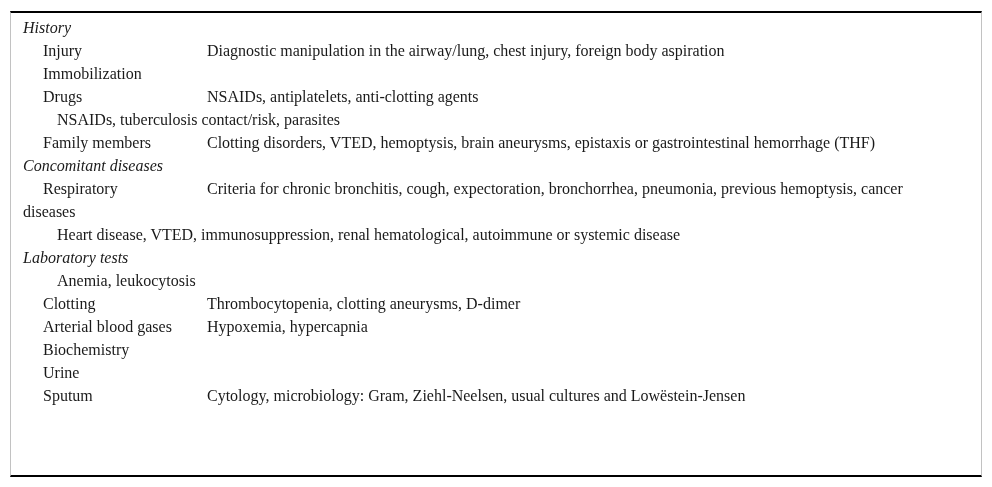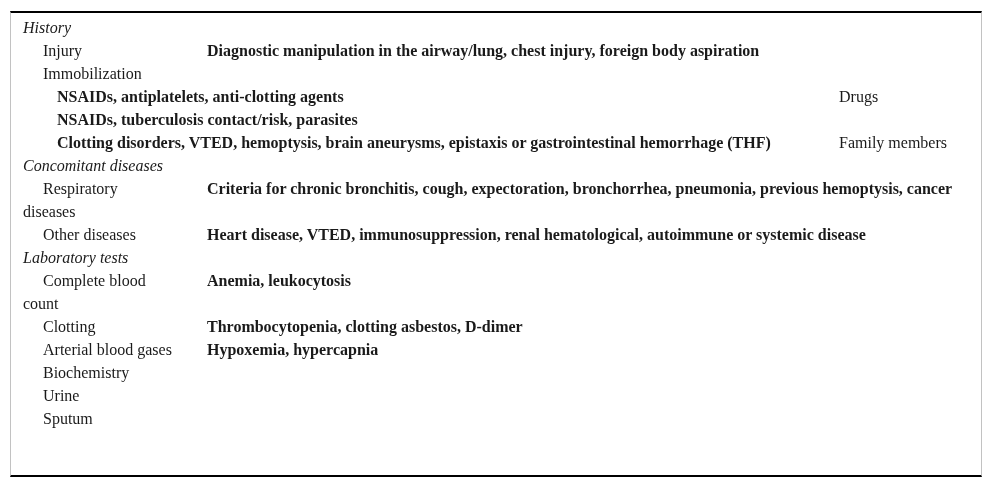--- a/index.html
+++ b/index.html
@@ -36,21 +36,20 @@
     text-indent: 20px; 
   }
   .section .section-label {
     font-style: italic;
     text-indent: 0;
     width: auto;
   }
   .desc {
     flex: 1;
     margin-left: 34px;
-    font-weight: bold;
   }
 </style>
 </head>
 <body>
 
 <div class="paper-table">
 
   <div class="row section">
     <div class="cell section-label">History</div>
   </div>
@@ -60,71 +59,70 @@
     <div class="cell desc">Diagnostic manipulation in the airway/lung, chest injury, foreign body aspiration</div>
   </div>
 
   <div class="row">
     <div class="cell label">Immobilization</div>
     <div class="cell desc"></div>
   </div>
 
 
   <div class="row">
+    <div class="cell label">Drugs</div>
     <div class="cell desc">NSAIDs, antiplatelets, anti-clotting agents</div>
-    <div class="cell label">Drugs</div>
   </div>
 
   <div class="row">
     <div class="cell desc">NSAIDs, tuberculosis contact/risk, parasites</div>
   </div>
 
   <div class="row">
+    <div class="cell label">Family members</div>
     <div class="cell desc">Clotting disorders, VTED, hemoptysis, brain aneurysms, epistaxis or gastrointestinal hemorrhage (THF)</div>
-    <div class="cell label">Family members</div>
   </div>
 
   <div class="row section">
     <div class="cell section-label">Concomitant diseases</div>
   </div>
 
   <div class="row">
     <div class="cell label">Respiratory diseases</div>
     <div class="cell desc">Criteria for chronic bronchitis, cough, expectoration, bronchorrhea, pneumonia, previous hemoptysis, cancer</div>
   </div>
 
   <div class="row">
-    <div class="cell label">Other diseases</div>
     <div class="cell desc">Heart disease, VTED, immunosuppression, renal hematological, autoimmune or systemic disease</div>
   </div>
 
   <div class="row section">
     <div class="cell section-label">Laboratory tests</div>
   </div>
 
   <div class="row">
-    <div class="cell label">Complete blood count</div>
     <div class="cell desc">Anemia, leukocytosis</div>
   </div>
 
   <div class="row">
     <div class="cell label">Clotting</div>
-    <div class="cell desc">Thrombocytopenia, clotting asbestos, D-dimer</div>
+    <div class="cell desc">Thrombocytopenia, clotting aneurysms, D-dimer</div>
   </div>
 
   <div class="row">
     <div class="cell label">Arterial blood gases</div>
     <div class="cell desc">Hypoxemia, hypercapnia</div>
   </div>
 
   <div class="row">
     <div class="cell label">Biochemistry</div>
   </div>
 
   <div class="row">
     <div class="cell label">Urine</div>
   </div>
 
   <div class="row">
     <div class="cell label">Sputum</div>
+    <div class="cell desc">Cytology, microbiology: Gram, Ziehl-Neelsen, usual cultures and Lowëstein-Jensen</div>
   </div>
 
 </div>
 
 </body></html>

